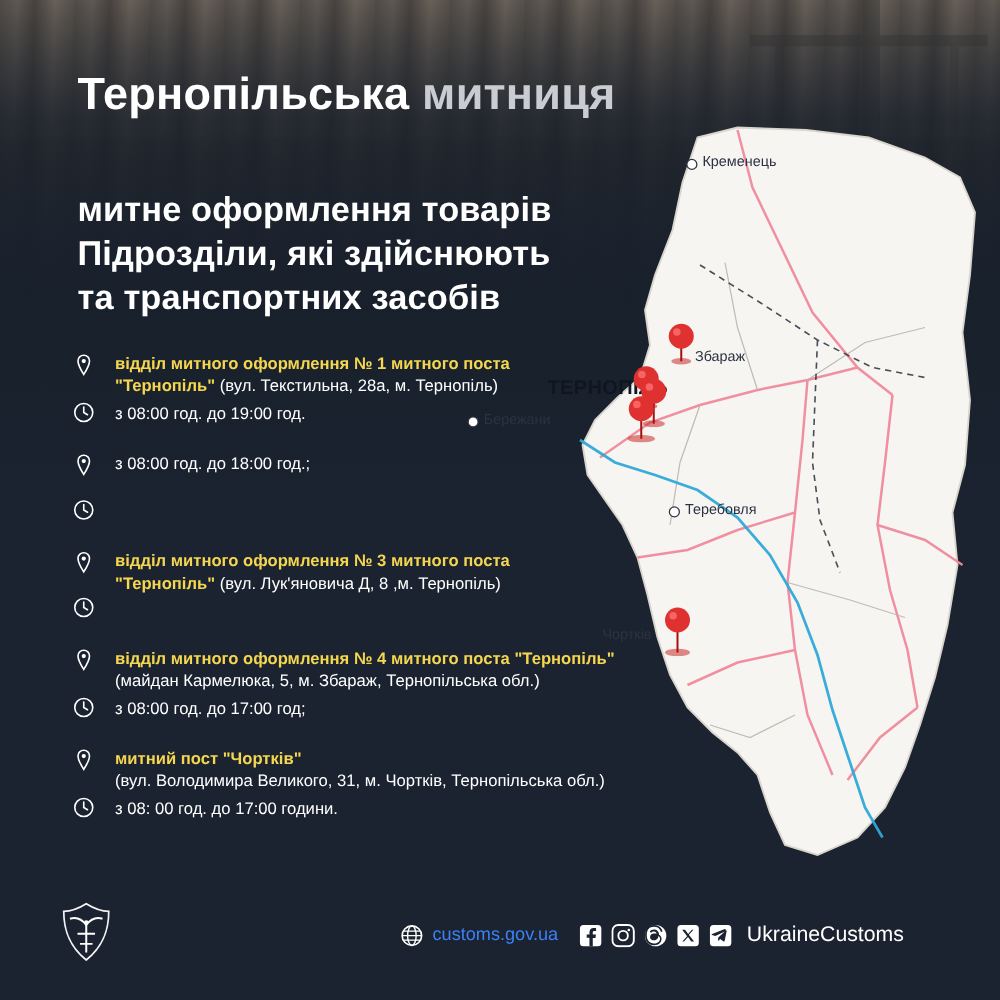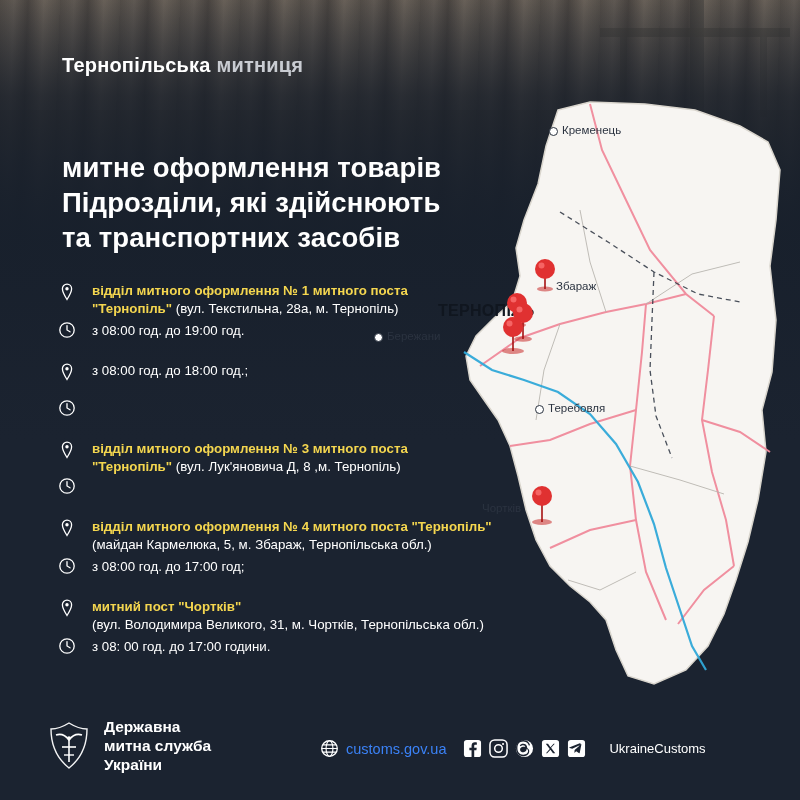--- a/index.html
+++ b/index.html
@@ -35,21 +35,21 @@
     position: absolute;
     inset: 0;
     background: linear-gradient(180deg, rgba(20,27,38,0.25) 0%, rgba(20,27,38,0.7) 12%, rgba(24,32,44,0.97) 30%, #1b2330 55%);
   }
 
   
   .header {
     position: absolute;
     left: 62px;
     top: 54px;
-    font-size: 20px;
+    font-size: 36px;
     font-weight: bold;
     letter-spacing: 0.2px;
     white-space: nowrap;
   }
   .header .strong { color: #ffffff; }
   .header .muted { color: #c9ccd2; font-weight: bold; }
 
   
   .headline {
     position: absolute;
@@ -163,21 +163,21 @@
   .social {
     position: absolute;
     left: 320px;
     bottom: 42px;
     display: flex;
     align-items: center;
     gap: 7px;
     font-size: 14.5px;
   }
   .site-text { color: #3b82f6; font-size: 14.5px; margin-right: 10px; }
-  .handle-text { color: #ffffff; font-size: 13px; margin-left: 16px; }
+  .handle-text { color: #ffffff; font-size: 17px; margin-left: 4px; }
   .sicon {
     width: 19px;
     height: 19px;
     display: inline-block;
   }
 </style>
 </head>
 <body>
 
 <div id="page">
@@ -360,25 +360,20 @@
 
   <div class="footer">
     <svg class="logo-mark" viewBox="0 0 46 52">
       <path d="M23 3 C15 8 8 9 5 9 C5 22 8 36 23 48 C38 36 41 22 41 9 C38 9 31 8 23 3 Z" fill="none" stroke="#ffffff" stroke-width="1.4" opacity="0.95"></path>
       <path d="M10 15 C16 13 20 16 23 20 C26 16 30 13 36 15" fill="none" stroke="#ffffff" stroke-width="1.6"></path>
       <path d="M23 20 L23 42" stroke="#ffffff" stroke-width="1.6"></path>
       <path d="M16 27 L30 27" stroke="#ffffff" stroke-width="1.6"></path>
       <path d="M18 35 L28 35" stroke="#ffffff" stroke-width="1.4"></path>
       <circle cx="23" cy="18" r="1.8" fill="#ffffff"></circle>
     </svg>
-    <div class="logo-text">
-      <div>Державна</div>
-      <div>митна служба</div>
-      <div>України</div>
-    </div>
 
     <div class="social">
       <svg class="sicon" viewBox="0 0 20 20">
         <circle cx="10" cy="10" r="8.2" fill="none" stroke="#ffffff" stroke-width="1.4"></circle>
         <ellipse cx="10" cy="10" rx="3.6" ry="8.2" fill="none" stroke="#ffffff" stroke-width="1.2"></ellipse>
         <path d="M2 10h16M3.2 6.2h13.6M3.2 13.8h13.6" stroke="#ffffff" stroke-width="1.1" fill="none"></path>
       </svg>
       <span class="site-text">customs.gov.ua</span>
 
       <svg class="sicon" viewBox="0 0 20 20">

